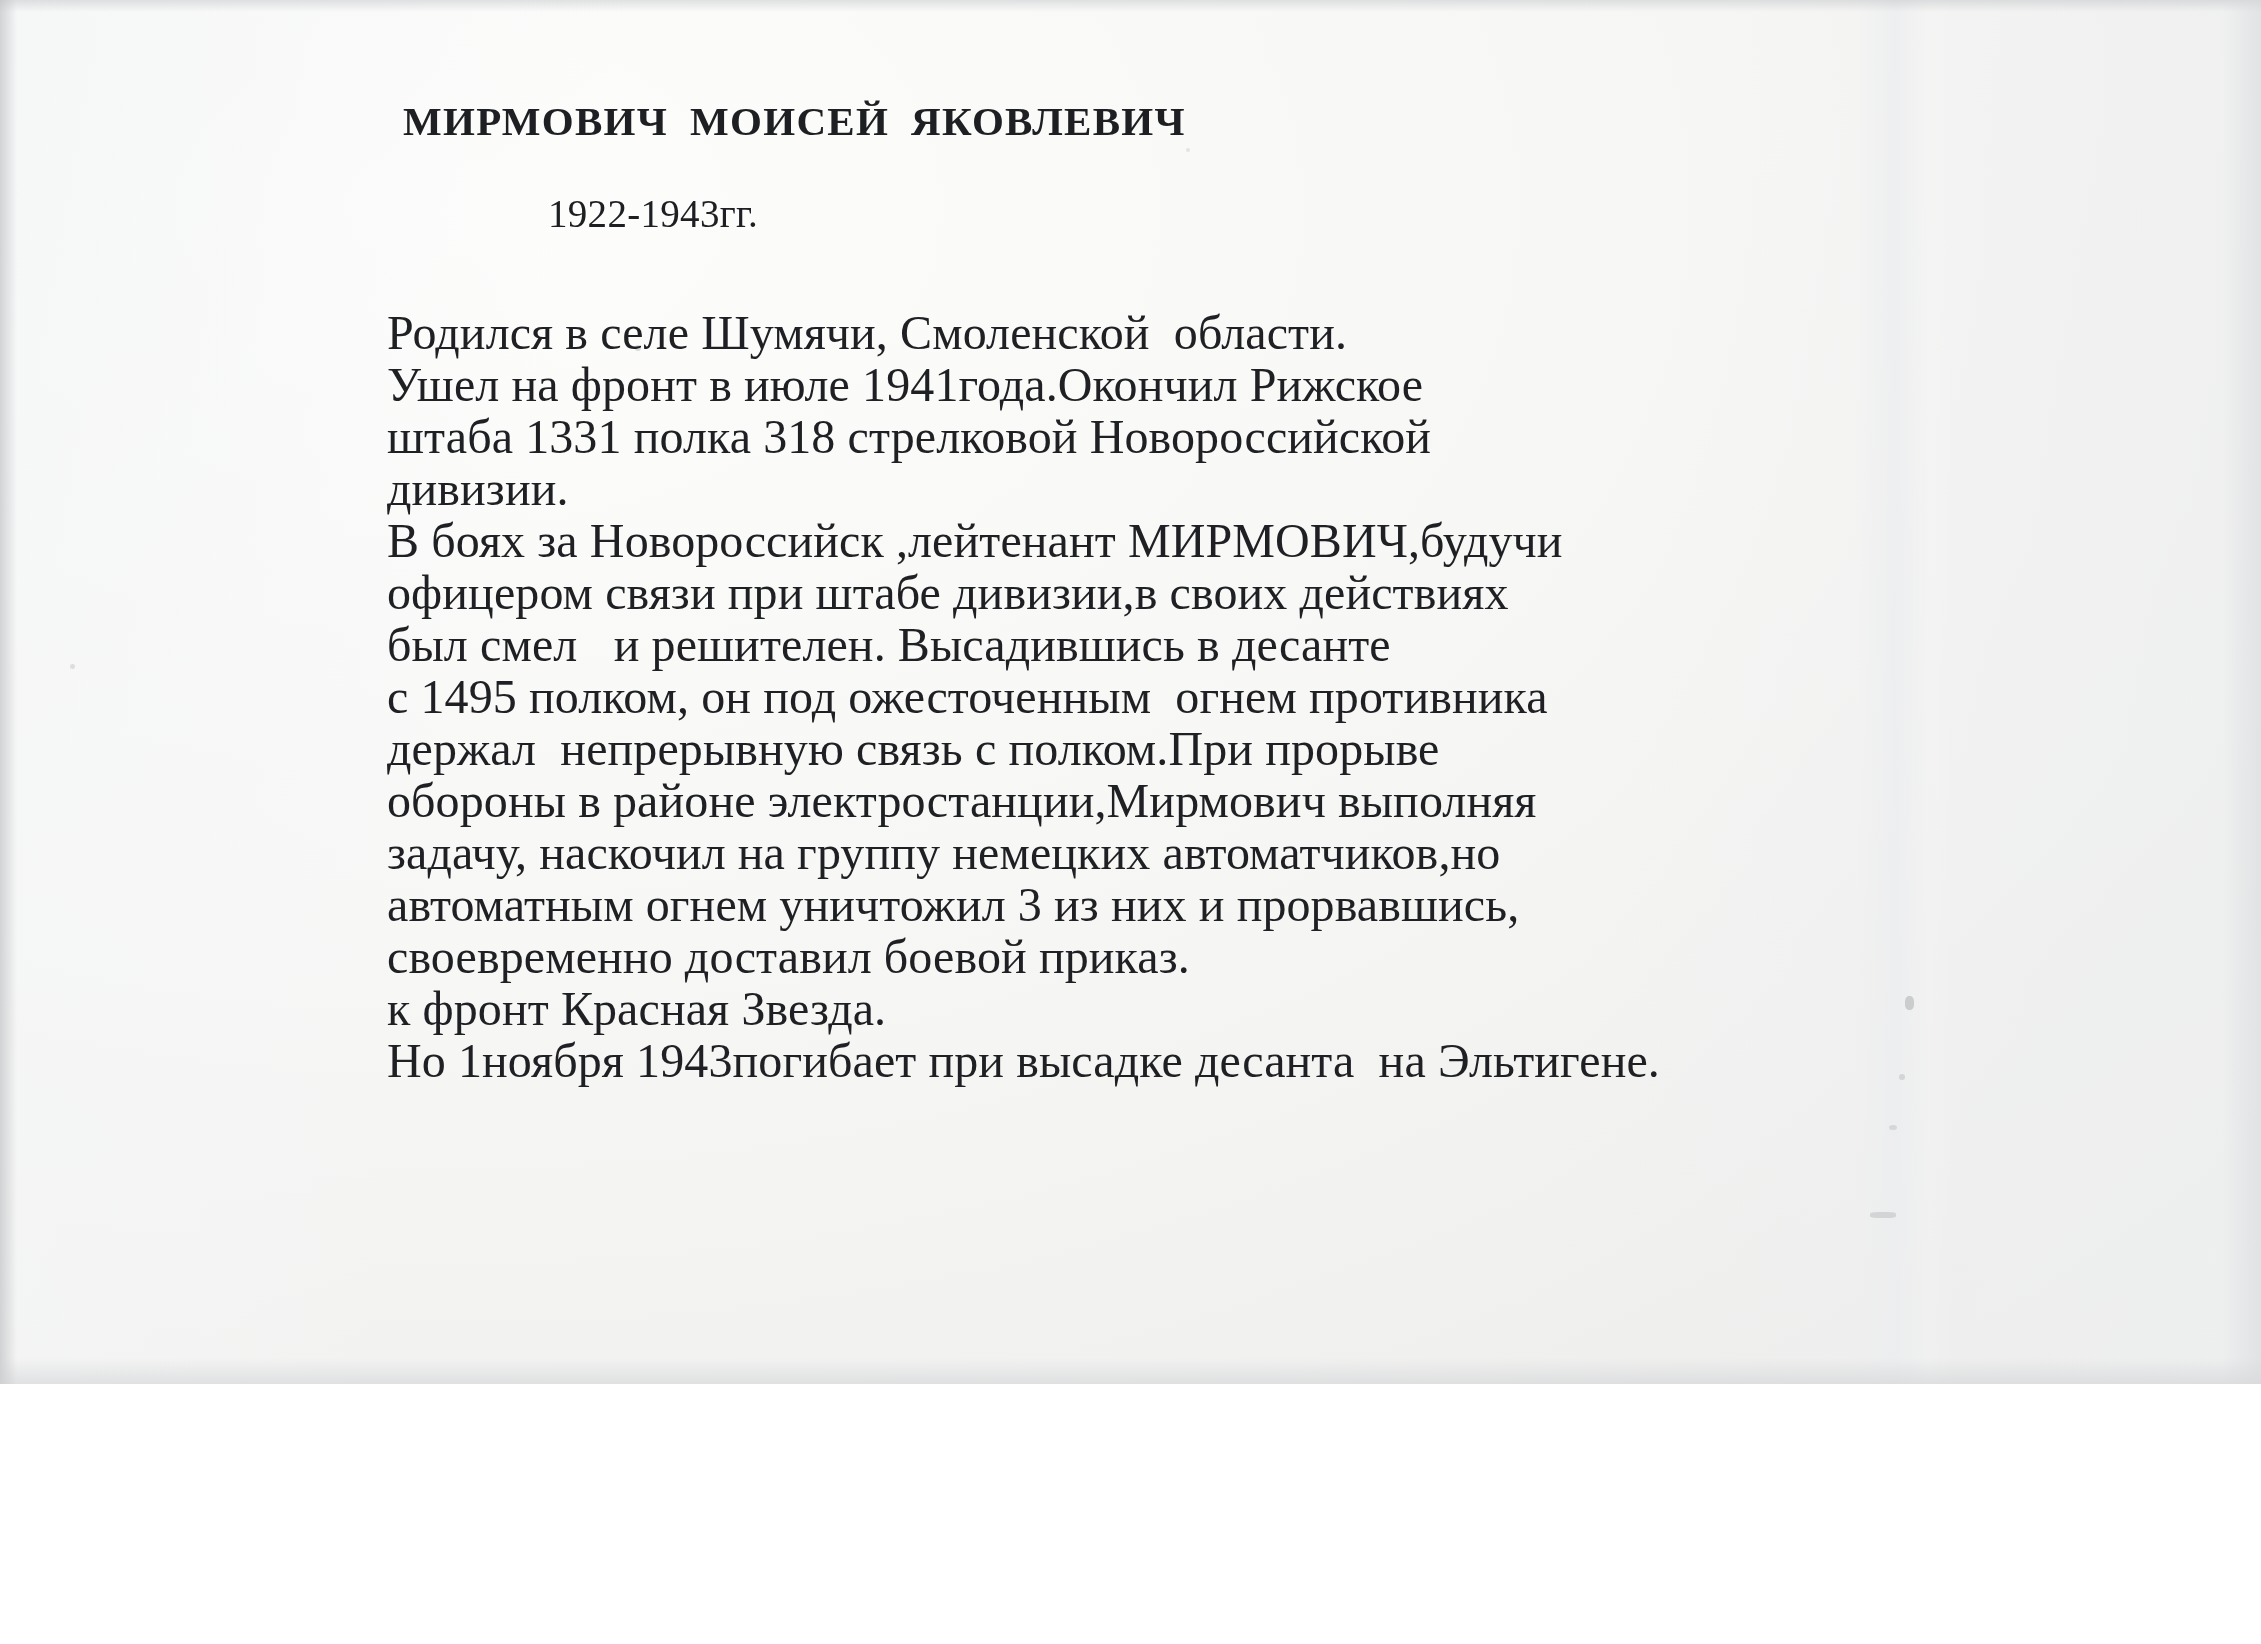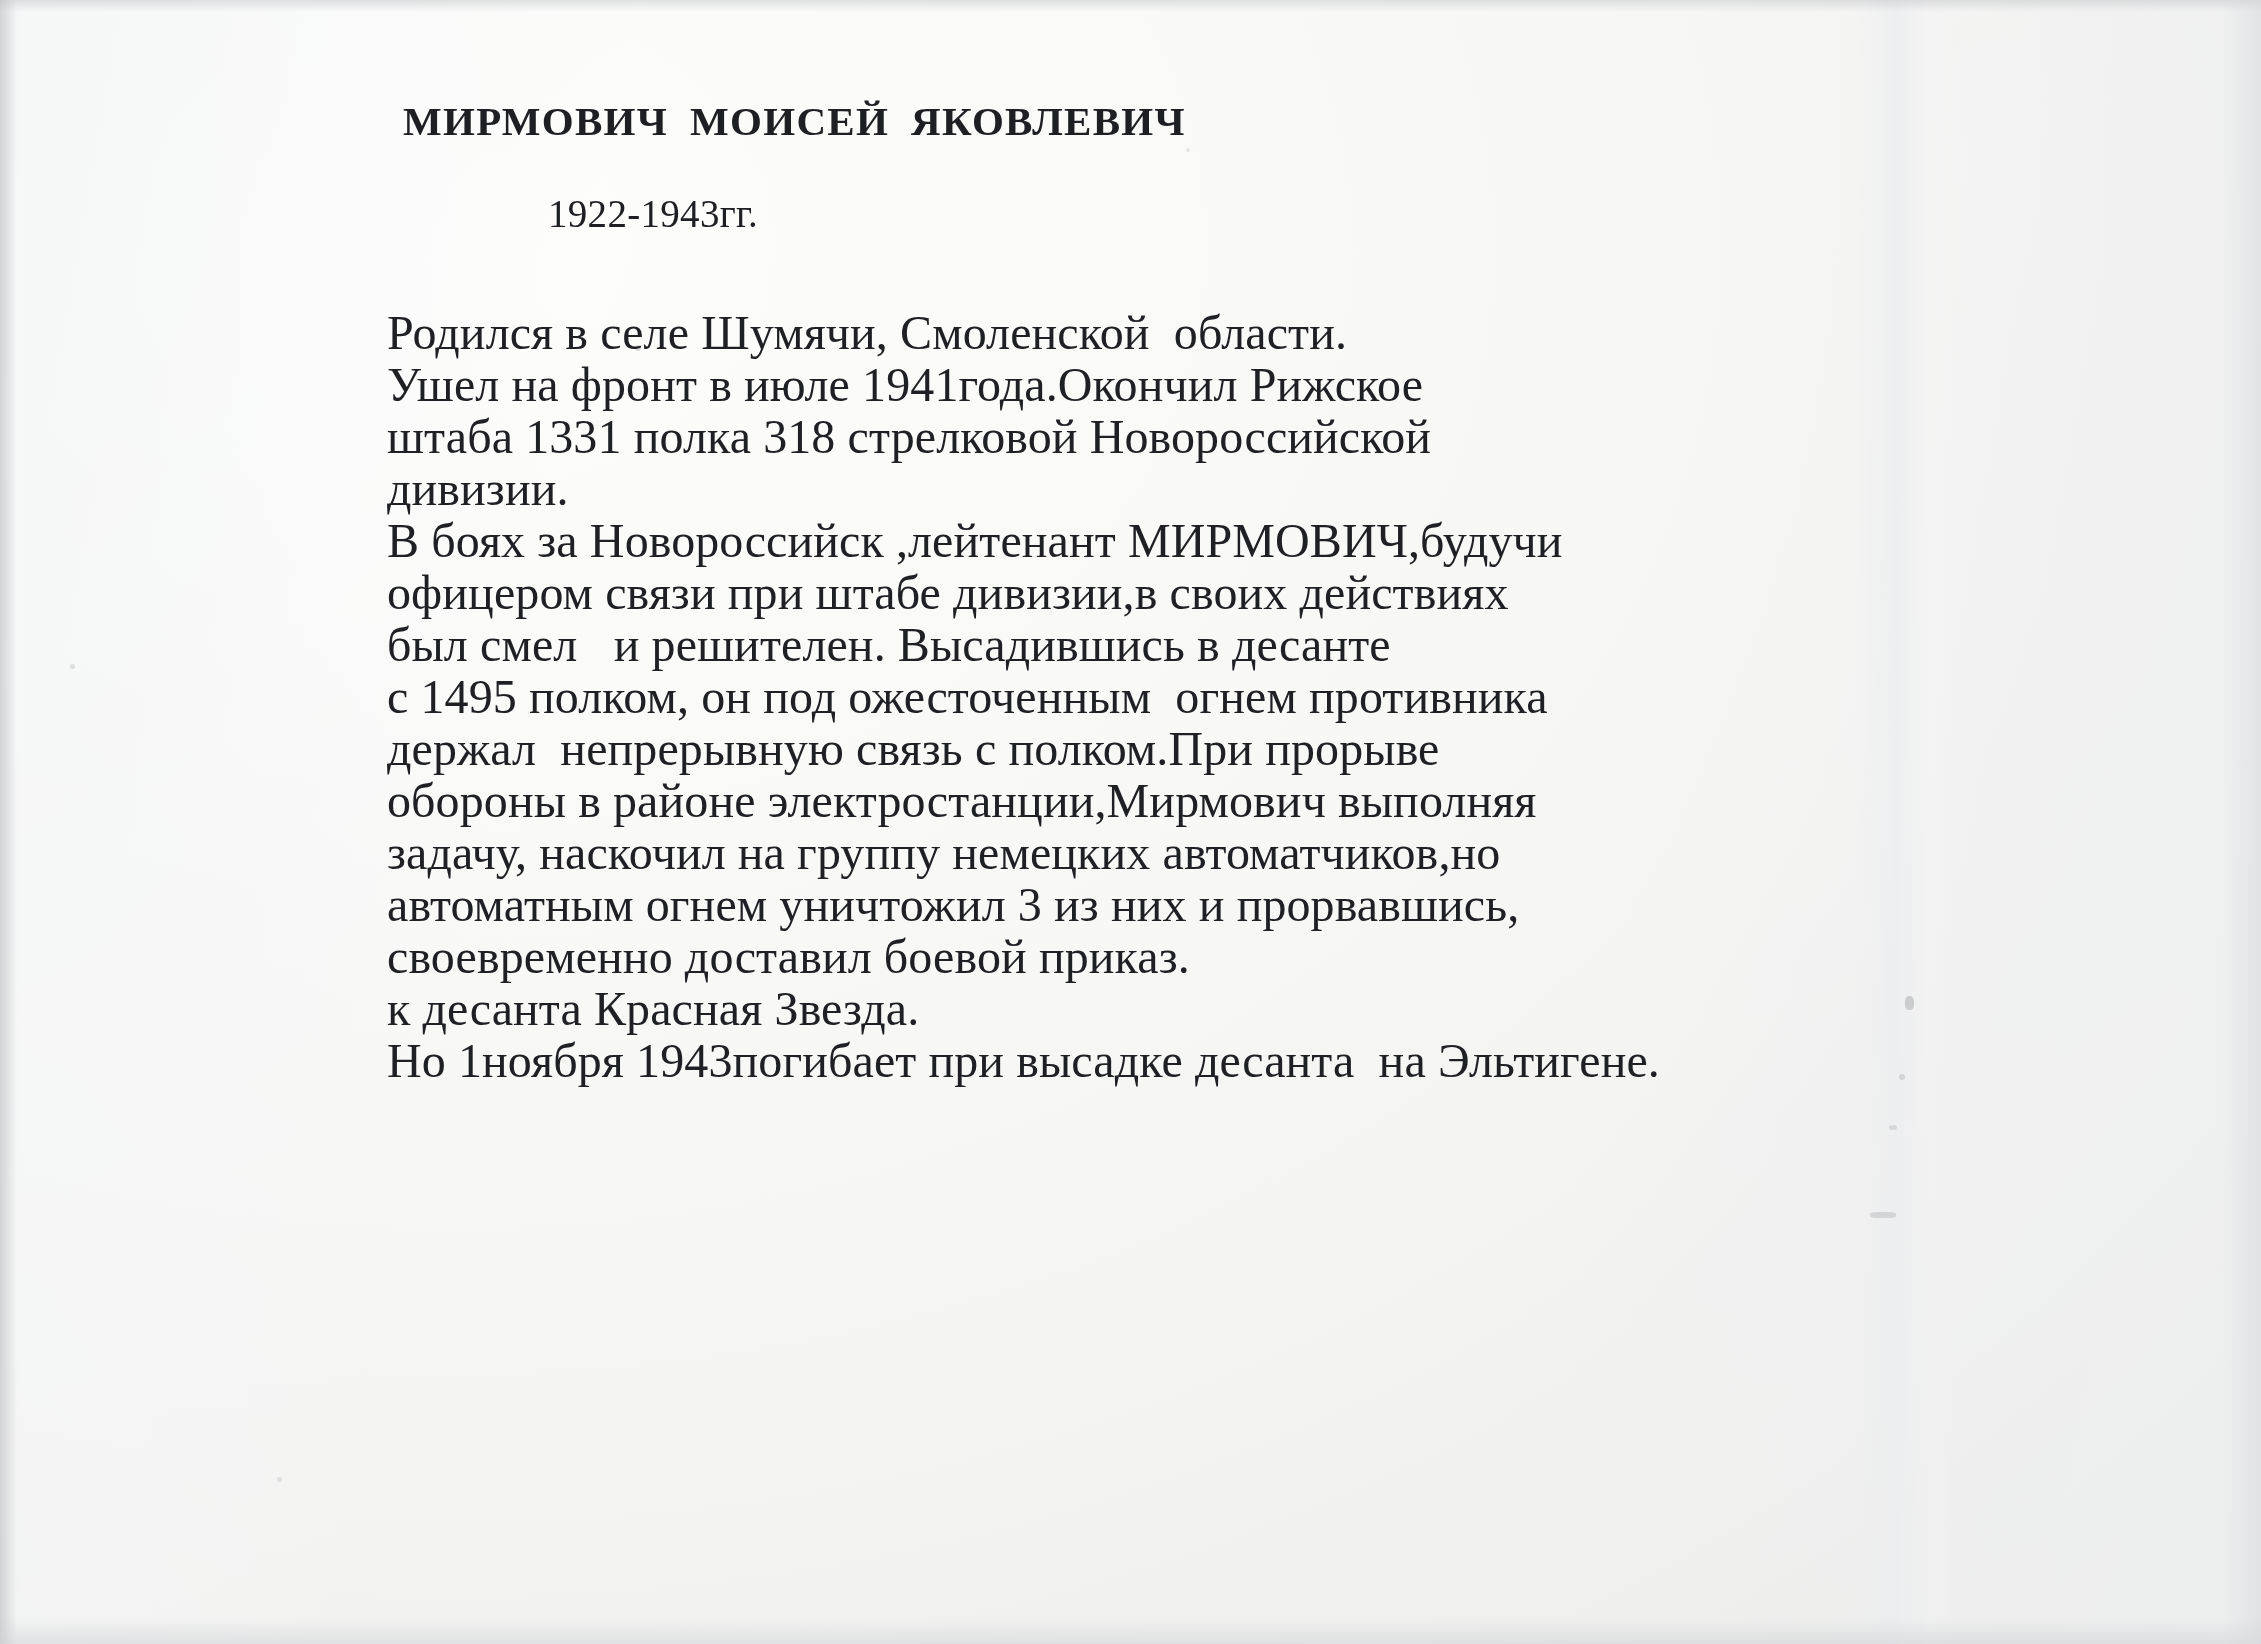--- a/index.html
+++ b/index.html
@@ -10,21 +10,21 @@
   body {
     width: 2261px;
     height: 1644px;
     overflow: hidden;
     font-family: "Liberation Serif", serif;
   }
 
   .page {
     position: relative;
     width: 2261px;
-    height: 1644px;
+    height: 1384px;
     background:
       radial-gradient(ellipse at 20% 15%, #fdfdfc 0%, #f7f7f6 45%, #f1f1f0 75%, #ebebe9 100%);
     box-sizing: border-box;
     overflow: hidden;
   }
 
   
   .paper-grain {
     position: absolute;
     inset: 0;
@@ -160,19 +160,19 @@
       <div class="body-line">дивизии.</div>
       <div class="body-line">В боях за Новороссийск ,лейтенант МИРМОВИЧ,будучи</div>
       <div class="body-line">офицером связи при штабе дивизии,в своих действиях</div>
       <div class="body-line">был смел   и решителен. Высадившись в десанте</div>
       <div class="body-line">с 1495 полком, он под ожесточенным  огнем противника</div>
       <div class="body-line">держал  непрерывную связь с полком.При прорыве</div>
       <div class="body-line">обороны в районе электростанции,Мирмович выполняя</div>
       <div class="body-line">задачу, наскочил на группу немецких автоматчиков,но</div>
       <div class="body-line">автоматным огнем уничтожил 3 из них и прорвавшись,</div>
       <div class="body-line">своевременно доставил боевой приказ.</div>
-      <div class="body-line">к десанта Красная Звезда.</div>
+      <div class="body-line">к фронт Красная Звезда.</div>
       <div class="body-line">Но 1ноября 1943погибает при высадке десанта  на Эльтигене.</div>
     </div>
 
   </div>
 </div>
 
 
 </body></html>

